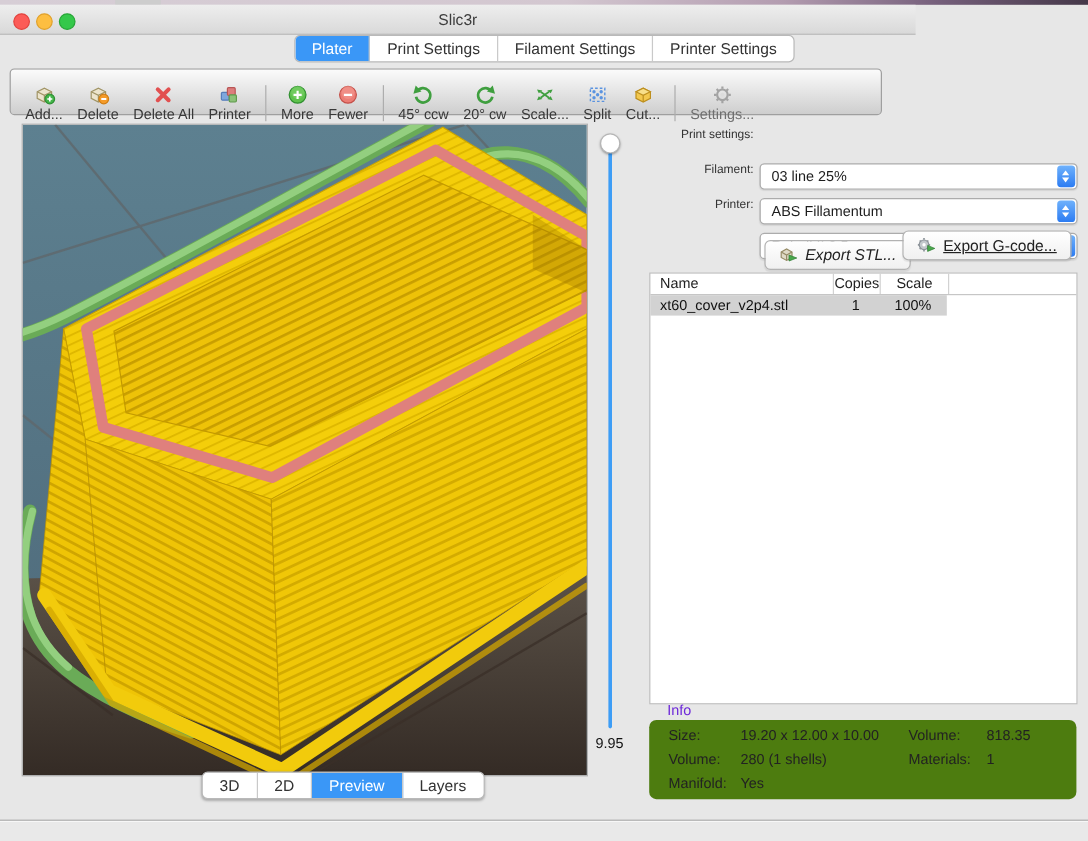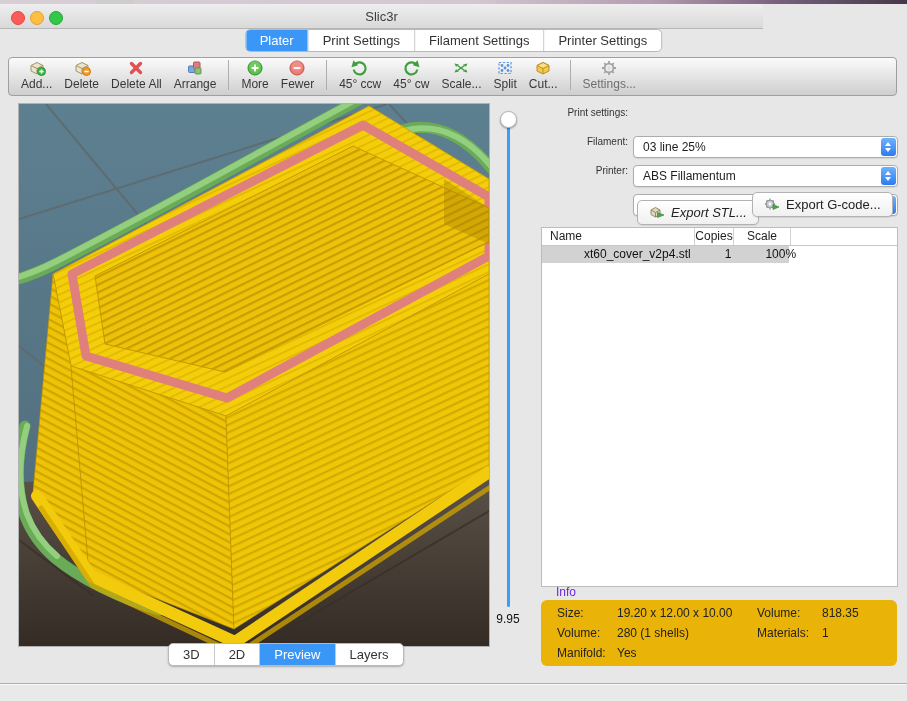--- a/index.html
+++ b/index.html
@@ -25,23 +25,23 @@
 
   
   .seg{display:flex;background:#fff;border:1px solid #b9b9b9;border-radius:5px;overflow:hidden;}
   .seg .segi{font-size:13px;color:#333;padding:2px 14px;line-height:17px;
     border-right:1px solid #c9c9c9;white-space:nowrap;}
   .seg .segi:last-child{border-right:none;}
   .seg .segi.sel{background:#3a97f7;color:#fff;}
   #main-tabs{position:absolute;top:29px;left:50%;transform:translateX(-50%);}
 
   
-  .toolbar{position:absolute;left:8px;top:57px;width:889px;height:39px;
+  .toolbar{position:absolute;left:8px;top:57px;width:727px;height:39px;
     background:linear-gradient(#fbfbfb,#cecece);border:1px solid #9f9f9f;border-radius:4px;
-    display:flex;align-items:flex-start;padding:1px 0 0 6px;box-sizing:border-box;}
+    display:flex;align-items:flex-start;padding:12px 0 0 6px;box-sizing:border-box;}
   .tb-item{display:flex;flex-direction:column;align-items:center;padding:0 6px;cursor:default;}
   .tb-icon{height:18px;display:flex;align-items:center;justify-content:center;}
   .tb-label{font-size:12px;color:#383838;margin-top:0px;white-space:nowrap;}
   .tb-item.disabled .tb-label{color:#6f6f6f;}
   .tb-sep{width:1px;height:30px;background:#adadad;margin:1px 6px 0 6px;}
 
   
   .viewport{position:absolute;left:18px;top:103px;width:470px;height:542px;
     border:1px solid #b2b2b2;box-sizing:content-box;}
   .viewport svg{display:block;}
@@ -66,40 +66,40 @@
     background:linear-gradient(#6fb2fc,#2c7cf2);}
   .dd-stepper .up{position:absolute;left:4px;top:4px;width:0;height:0;
     border-left:3.5px solid transparent;border-right:3.5px solid transparent;border-bottom:4px solid #fff;}
   .dd-stepper .dn{position:absolute;left:4px;bottom:4px;width:0;height:0;
     border-left:3.5px solid transparent;border-right:3.5px solid transparent;border-top:4px solid #fff;}
 
   .btn{position:absolute;height:25px;background:linear-gradient(#ffffff,#f0f0f0);
     border:1px solid #b2b2b2;border-radius:5px;display:flex;align-items:center;gap:6px;
     padding:0 11px;font-size:13px;color:#222;box-sizing:border-box;box-shadow:0 1px 1px rgba(0,0,0,.08);}
   #btn-export-stl{left:637px;top:200px;font-style:italic;}
-  #btn-export-gcode{left:752px;top:192px;}
+  #btn-export-gcode{left:752px;top:192px;text-decoration:underline;}
 
   
   .obj-table{position:absolute;left:541px;top:227px;width:355px;height:358px;
     background:#fff;border:1px solid #bcbcbc;}
   .obj-head{display:flex;height:17px;border-bottom:1px solid #c6c6c6;font-size:12px;color:#222;}
   .obj-head .hc{line-height:17px;border-right:1px solid #d2d2d2;box-sizing:border-box;}
   .hc-name{width:153px;padding-left:8px;}
   .hc-copies{width:39px;text-align:center;}
   .hc-scale{width:57px;text-align:center;}
   .obj-row{display:flex;height:17px;font-size:12px;color:#111;width:247px;background:#d2d2d2;}
-  .obj-row .rc{line-height:17px;box-sizing:border-box;margin-left:34px;}
+  .obj-row .rc{line-height:17px;box-sizing:border-box;}
   .rc-name{width:153px;padding-left:8px;white-space:nowrap;}
   .rc-copies{width:39px;text-align:center;}
   .rc-scale{width:57px;text-align:center;}
 
   
   .info-title{position:absolute;left:556px;top:585px;font-size:12px;color:#6d28d9;}
   .info-box{position:absolute;left:541px;top:600px;width:356px;height:66px;
-    background:#eab308;border-radius:6px;}
+    background:#4d7c0f;border-radius:6px;}
   .info-row{position:absolute;left:0;width:100%;height:20px;font-size:12px;color:#222;}
   .il{position:absolute;left:16px;}
   .iv{position:absolute;left:76px;}
   .il2{position:absolute;left:216px;}
   .iv2{position:absolute;left:281px;}
 
   
   .statusbar{position:absolute;left:0;top:683px;width:907px;height:18px;
     border-top:1px solid #aeaeae;background:#e9e9e9;box-shadow:inset 0 1px 0 #f7f7f7;}
 </style>
@@ -157,21 +157,21 @@
       <span class="tb-label">Delete All</span>
     </div>
     <div class="tb-item">
       <span class="tb-icon">
         <svg width="20" height="18">
             <rect x="3.5" y="7" width="6.5" height="6.5" rx="1" fill="#7da7dd" stroke="#557dba"></rect>
             <rect x="8.5" y="3" width="6.5" height="6.5" rx="1" fill="#dd7d7d" stroke="#b95555"></rect>
             <rect x="10" y="9" width="6" height="6" rx="1" fill="#8cc178" stroke="#5f9a4c"></rect>
           </svg>
       </span>
-      <span class="tb-label">Arrange</span>
+      <span class="tb-label">Printer</span>
     </div>
     <div class="tb-sep"></div>
     <div class="tb-item">
       <span class="tb-icon">
         <svg width="18" height="18">
             <circle cx="9" cy="9" r="7" fill="#5fc24d" stroke="#2f8f2f"></circle>
             <circle cx="9" cy="7" r="5.4" fill="#7ed36d" opacity=".55"></circle>
             <path d="M9,5.6 V12.4 M5.6,9 H12.4" stroke="#fff" stroke-width="1.8"></path>
           </svg>
       </span>
@@ -199,21 +199,21 @@
       </span>
       <span class="tb-label">45° ccw</span>
     </div>
     <div class="tb-item">
       <span class="tb-icon">
         <svg width="20" height="18" viewBox="0 0 20 18">
             <path d="M15.6,6.4 A6,6 0 1 0 16.3,10.6" fill="none" stroke="#3f9f3f" stroke-width="2.2"></path>
             <polygon points="16.6,1.2 18.5,8.2 11.8,6.2" fill="#3f9f3f"></polygon>
           </svg>
       </span>
-      <span class="tb-label">45° cw</span>
+      <span class="tb-label">20° cw</span>
     </div>
     <div class="tb-item">
       <span class="tb-icon">
         <svg width="20" height="18">
             <g stroke="#3f9f3f" stroke-width="1.5">
               <path d="M6.5,11.5 L13.5,6.5"></path>
               <path d="M6.5,6.5 L13.5,11.5"></path>
             </g>
             <g fill="#3f9f3f">
               <polygon points="3.5,13.5 8,12.5 5,10.2"></polygon>

